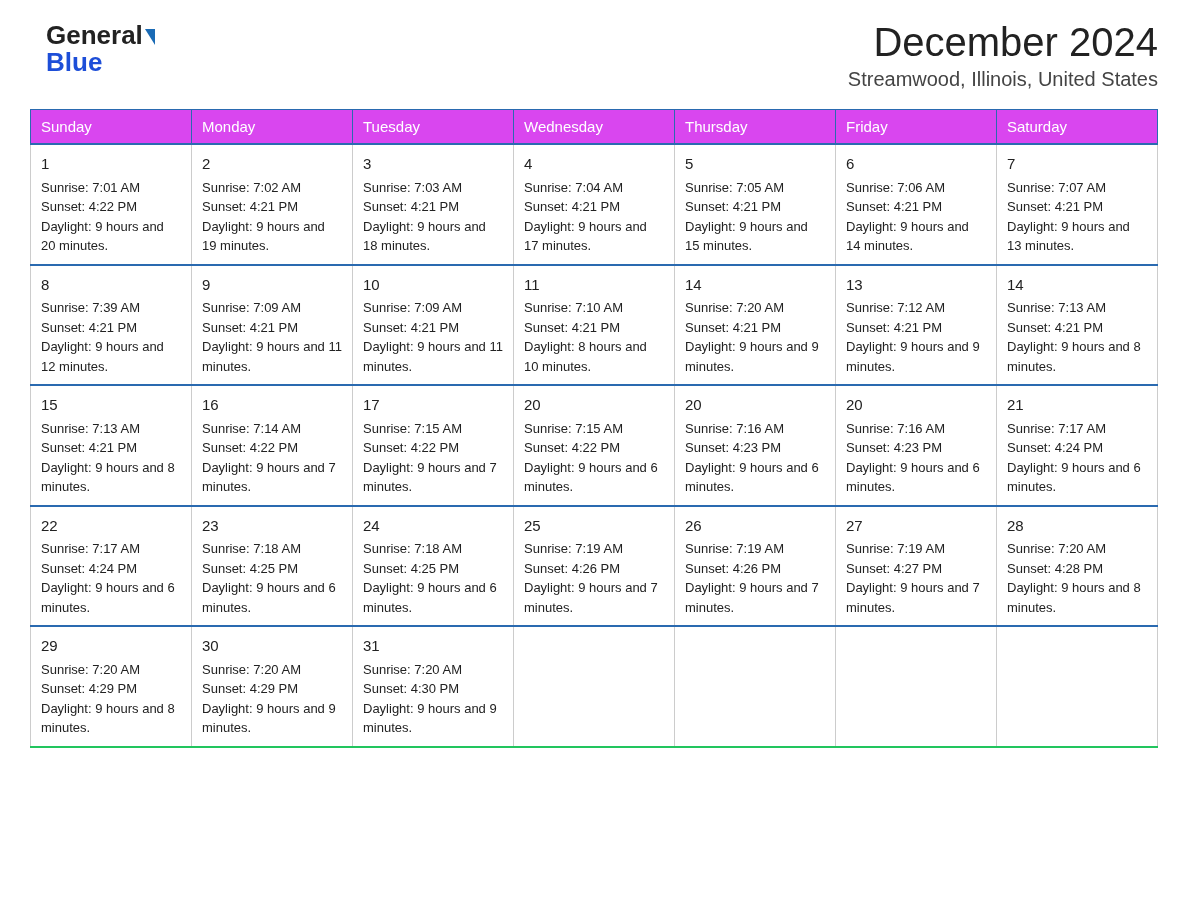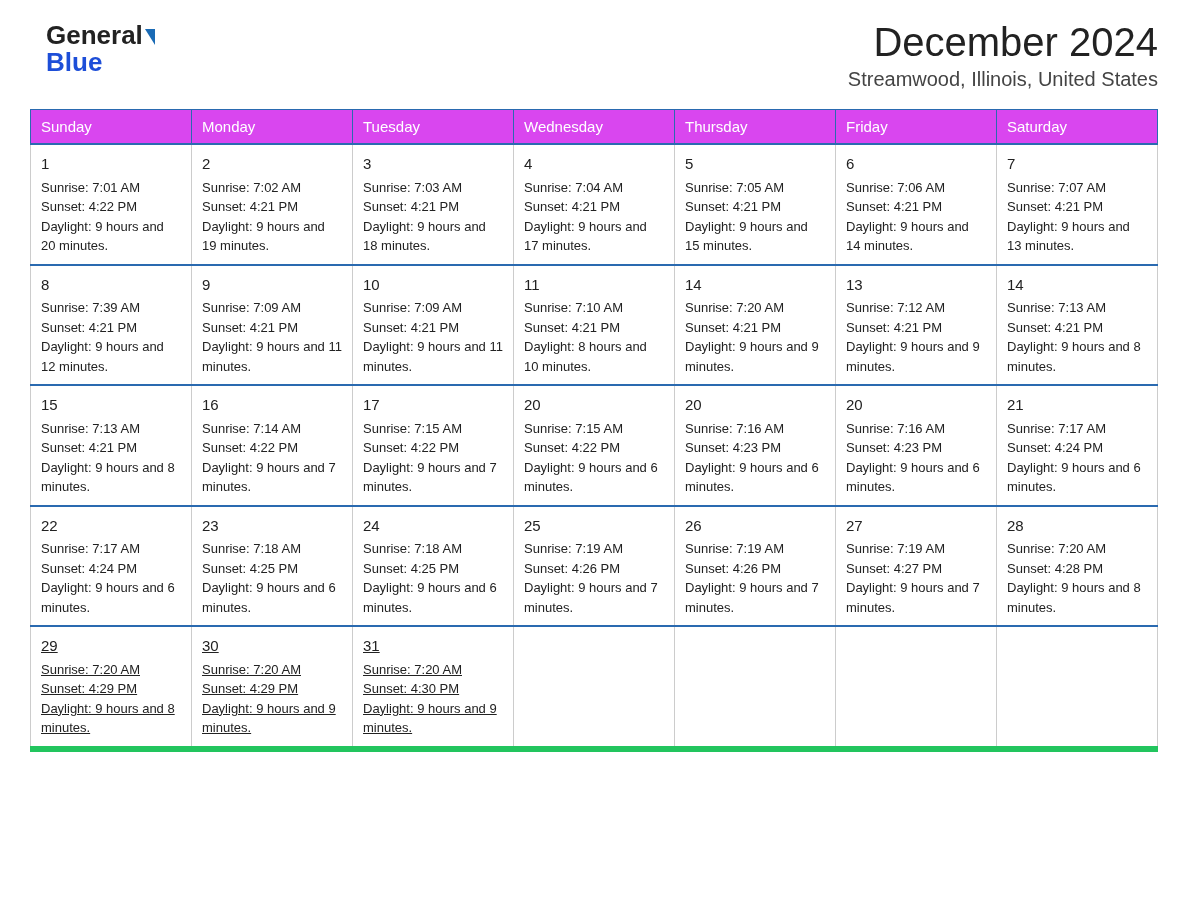--- a/index.html
+++ b/index.html
@@ -58,22 +58,21 @@
       min-height: 90px;
       background: #fff;
     }
     tbody tr td .day-num {
       font-size: 15px;
       font-weight: normal;
       display: block;
       margin-bottom: 2px;
     }
     tbody tr:last-child td {
-      border-bottom: 6px solid #22c55e;
-      text-decoration: underline;
+      border-bottom: 2px solid #22c55e;
     }
     tbody tr td:first-child {
       border-left: 1px solid #ccc;
     }
     .week-row td {
       border-top: 2px solid #2a6ab0;
     }
     .empty {
       background: #fff;
     }

